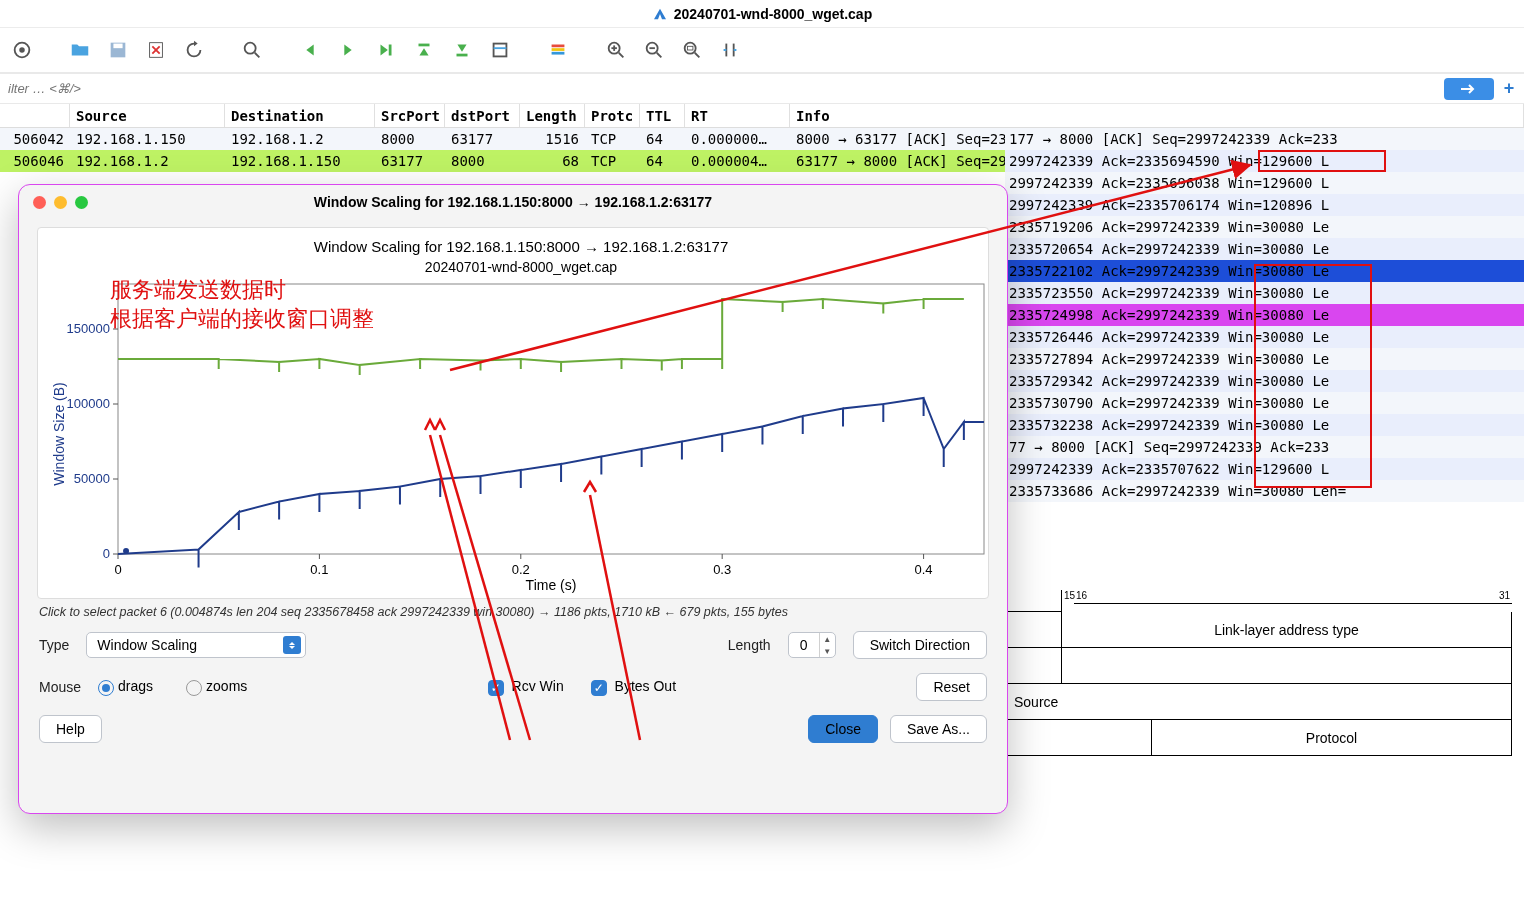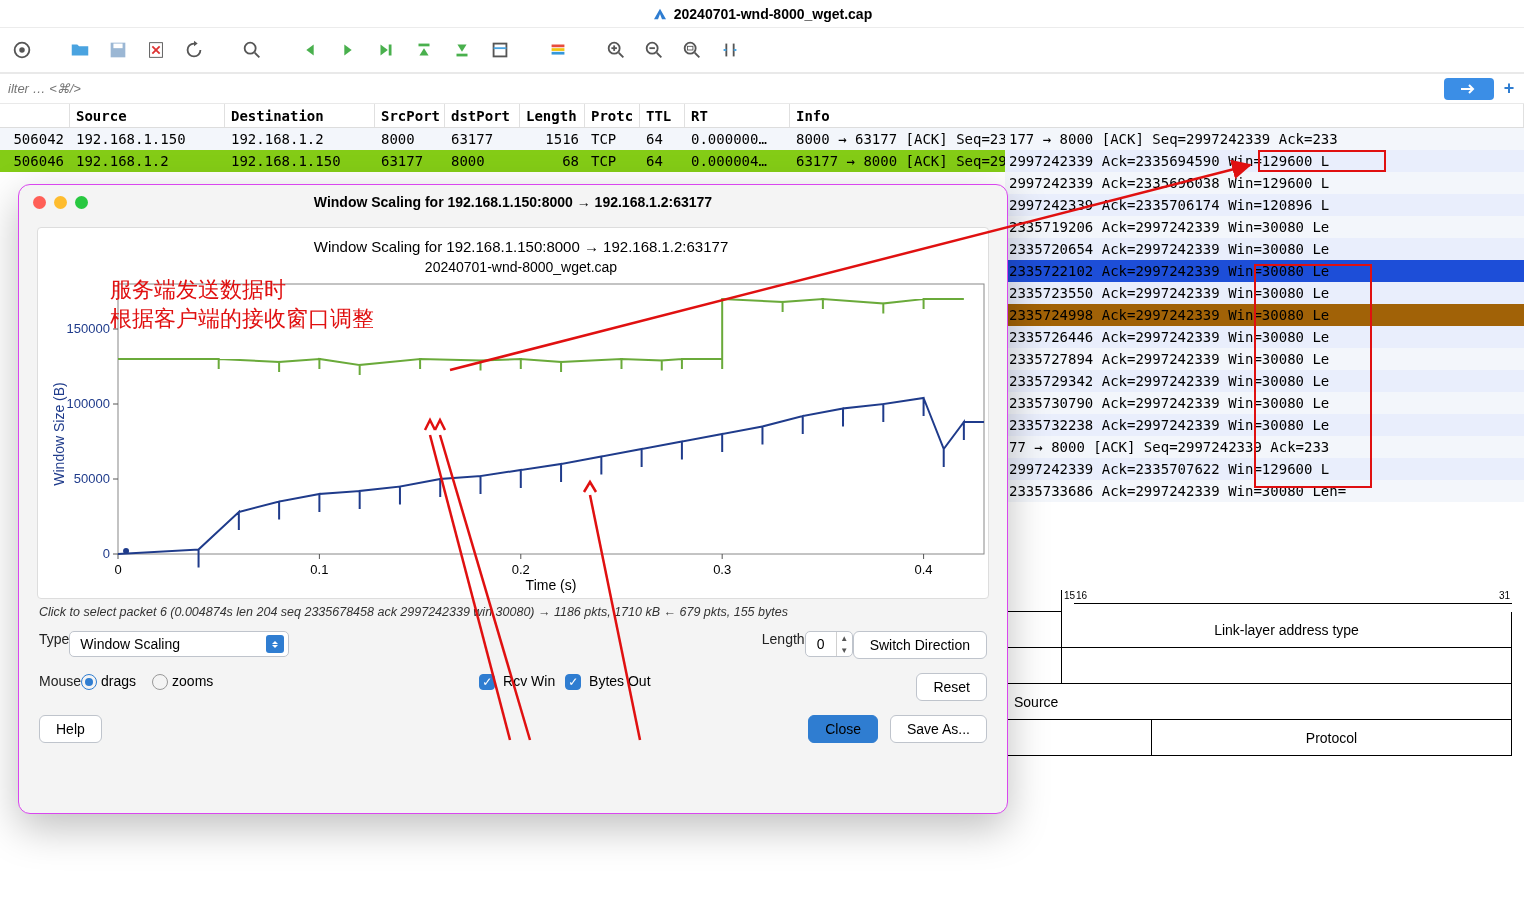--- a/index.html
+++ b/index.html
@@ -20,21 +20,21 @@
   .filterbar { height: 30px; display: flex; align-items: center; padding: 0 4px; border-bottom: 1px solid #e9e9e9; background: #fff; }
   .filter-input { flex: 1; height: 24px; border: none; outline: none; font-size: 13px; color: #9a9a9a; padding-left: 4px; background: transparent; font-style: italic; }
   .filter-right { width: 50px; height: 22px; background: #3b8ee6; border-radius: 4px; display:flex; align-items:center; justify-content:center; margin-right:4px; }
   .filter-plus { width:22px; height:22px; display:flex; align-items:center; justify-content:center; color:#2f7dd1; font-weight:bold; font-size:18px;}
 
   
   .packet-table { font-family: Menlo, Consolas, monospace; font-size: 14px; }
   .ph { display: flex; height: 24px; background: #fff; border-bottom: 1px solid #ddd; align-items:center; }
   .ph > div, .pr > div { padding: 0 6px; white-space: nowrap; overflow: hidden; }
   .pr { display: flex; height: 22px; align-items: center; }
-  .pr.sel { background: #84cc16; }
+  .pr.sel { background: #bef264; }
   .pr.alt { background: #f3f6fb; }
   .c-num  { width: 70px; text-align: right; }
   .c-src  { width: 155px; }
   .c-dst  { width: 150px; }
   .c-sp   { width: 70px; }
   .c-dp   { width: 75px; }
   .c-len  { width: 65px; text-align:right;}
   .c-proto{ width: 55px; }
   .c-ttl  { width: 45px; }
   .c-rt   { width: 105px; }
@@ -50,21 +50,21 @@
   .dlg-header { height: 34px; display:flex; align-items:center; position:relative; }
   .traffic { display:flex; gap:8px; padding-left:14px; }
   .light { width:13px; height:13px; border-radius:50%; }
   .light.red { background:#ff5f57; } .light.yellow { background:#febc2e; } .light.green { background:#28c840; }
   .dlg-title { position:absolute; left:0; right:0; text-align:center; font-weight:600; font-size:14px; }
 
   .chart-wrap { margin: 8px 18px 4px 18px; background:#fff; border:1px solid #ddd; border-radius:4px; padding: 6px 10px 4px 10px; }
   .chart-wrap svg { display:block; }
   .hint { font-style: italic; font-size: 12.5px; color:#333; margin: 6px 20px 2px 20px; }
 
-  .dlg-row { display:flex; align-items:flex-start; padding: 10px 20px; gap: 0; font-size:14px; }
+  .dlg-row { display:flex; align-items:center; padding: 10px 20px; gap: 17px; font-size:14px; }
   .dlg-row .lbl { color:#222; }
   .select { height:26px; background:#fff; border:1px solid #bfc4cc; border-radius:5px; padding:0 26px 0 10px; display:flex; align-items:center; position:relative; min-width:220px; }
   .select .chev { position:absolute; right:4px; top:3px; width:18px; height:18px; border-radius:3px; background:#2f7dd1; display:flex; flex-direction:column; align-items:center; justify-content:center; gap:1px;}
   .select .chev::before, .select .chev::after { content:""; width:0;height:0;border-left:3px solid transparent;border-right:3px solid transparent;}
   .select .chev::before{border-bottom:3px solid #fff;} .select .chev::after{border-top:3px solid #fff;}
   .spin { display:flex; align-items:center; border:1px solid #bfc4cc; border-radius:5px; background:#fff; height:26px; }
   .spin input { width:30px; border:none; text-align:center; font-size:14px; outline:none; background:transparent; }
   .spin .spin-btns { width:16px; display:flex; flex-direction:column; border-left:1px solid #d0d0d0;}
   .spin .spin-btns span { height:12px; font-size:8px; display:flex;align-items:center;justify-content:center; color:#555;}
   .btn { height:28px; padding:0 16px; border:1px solid #bfc4cc; border-radius:6px; background:#fff; font-size:14px; display:flex; align-items:center; }
@@ -265,21 +265,21 @@
 
     <div class="right-rows">
       <div class="rr alt" style="background: rgb(243, 246, 251);">177 → 8000 [ACK] Seq=2997242339 Ack=233</div>
       <div class="rr" style="background: rgb(233, 238, 252);">2997242339 Ack=2335694590 Win=129600 L</div>
       <div class="rr alt" style="background: rgb(243, 246, 251);">2997242339 Ack=2335696038 Win=129600 L</div>
       <div class="rr" style="background: rgb(233, 238, 252);">2997242339 Ack=2335706174 Win=120896 L</div>
       <div class="rr alt" style="background: rgb(243, 246, 251);">2335719206 Ack=2997242339 Win=30080 Le</div>
       <div class="rr" style="background: rgb(233, 238, 252);">2335720654 Ack=2997242339 Win=30080 Le</div>
       <div class="rr alt" style="background: #1d4ed8;">2335722102 Ack=2997242339 Win=30080 Le</div>
       <div class="rr" style="background: rgb(233, 238, 252);">2335723550 Ack=2997242339 Win=30080 Le</div>
-      <div class="rr alt" style="background: #a16207;">2335724998 Ack=2997242339 Win=30080 Le</div>
+      <div class="rr alt" style="background: #d946ef;">2335724998 Ack=2997242339 Win=30080 Le</div>
       <div class="rr" style="background: rgb(233, 238, 252);">2335726446 Ack=2997242339 Win=30080 Le</div>
       <div class="rr alt" style="background: rgb(243, 246, 251);">2335727894 Ack=2997242339 Win=30080 Le</div>
       <div class="rr" style="background: rgb(233, 238, 252);">2335729342 Ack=2997242339 Win=30080 Le</div>
       <div class="rr alt" style="background: rgb(243, 246, 251);">2335730790 Ack=2997242339 Win=30080 Le</div>
       <div class="rr" style="background: rgb(233, 238, 252);">2335732238 Ack=2997242339 Win=30080 Le</div>
       <div class="rr alt" style="background: rgb(243, 246, 251);">77 → 8000 [ACK] Seq=2997242339 Ack=233</div>
       <div class="rr" style="background: rgb(233, 238, 252);">2997242339 Ack=2335707622 Win=129600 L</div>
       <div class="rr alt" style="background: rgb(243, 246, 251);">2335733686 Ack=2997242339 Win=30080 Len=</div>
     </div>
   </div>

